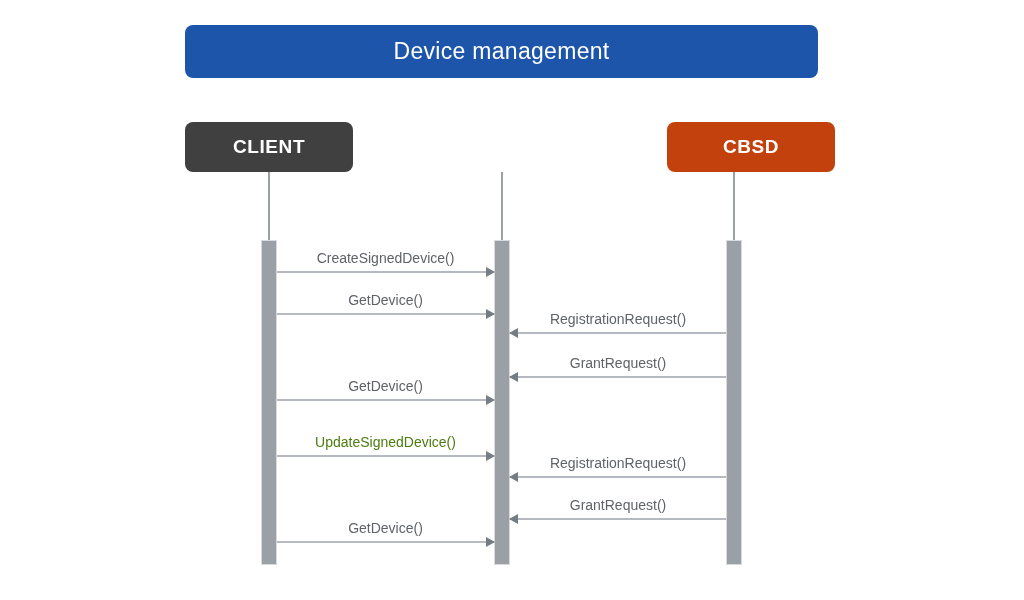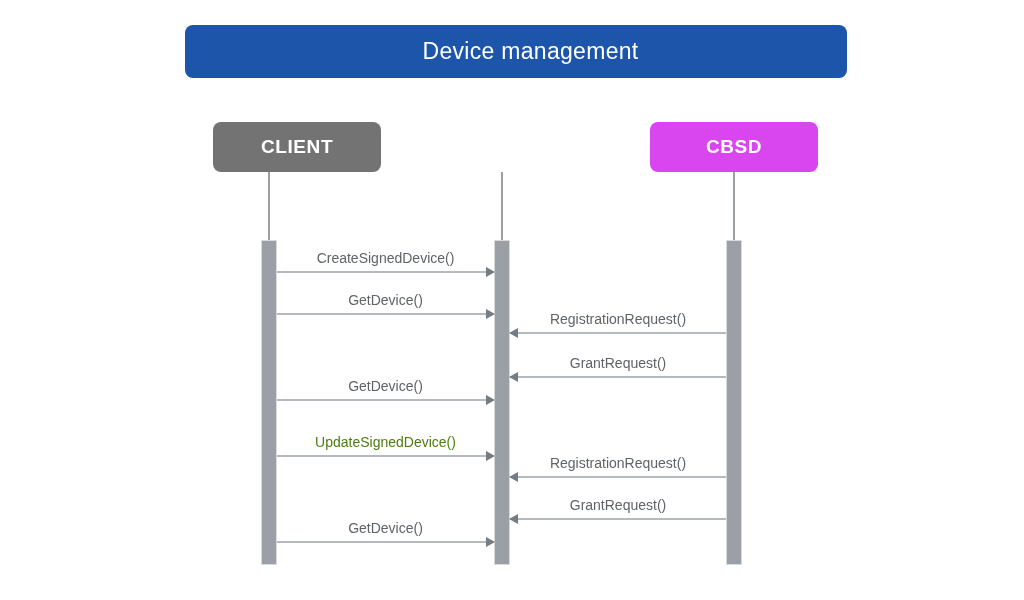--- a/index.html
+++ b/index.html
@@ -71,30 +71,30 @@
     bottom: 6px;
     text-align: center;
     font-size: 14px;
     white-space: nowrap;
   }
 </style>
 </head>
 <body>
 
 <div class="stage">
-  <div class="title-banner" style="background: rgb(29, 85, 171); padding-left: 29px;">Device management</div>
+  <div class="title-banner" style="background: rgb(29, 85, 171);">Device management</div>
 
-<div class="actor-box" style="left: 185px; background: #737373; margin-left: 28px;">
+<div class="actor-box" style="left: 185px; background: #404040;">
       <div>CLIENT</div>
     </div>
     <div class="lifeline" style="left: 268px; background: rgb(154, 160, 166);"></div>
     <div class="activation-bar" style="left: 261px; background: rgb(154, 160, 166); border-color: rgb(216, 218, 221);"></div>
     <div class="lifeline" style="left: 501px; background: rgb(154, 160, 166);"></div>
     <div class="activation-bar" style="left: 494px; background: rgb(154, 160, 166); border-color: rgb(216, 218, 221);"></div>
-    <div class="actor-box" style="left: 650px; background: #d946ef;">
+    <div class="actor-box" style="left: 667px; background: #c2410c;">
       <div>CBSD</div>
     </div>
     <div class="lifeline" style="left: 733px; background: rgb(154, 160, 166);"></div>
     <div class="activation-bar" style="left: 726px; background: rgb(154, 160, 166); border-color: rgb(216, 218, 221);"></div>
     <div class="msg" style="left: 277px; width: 217px; top: 272px;">
       <div class="msg-line" style="background: rgb(180, 186, 192);"></div>
       <div class="msg-head right" style="border-left: 9px solid rgb(117, 125, 132);"></div>
       <div class="msg-label" style="color: rgb(95, 99, 104);">CreateSignedDevice()</div>
     </div>
     <div class="msg" style="left: 277px; width: 217px; top: 314px;">

